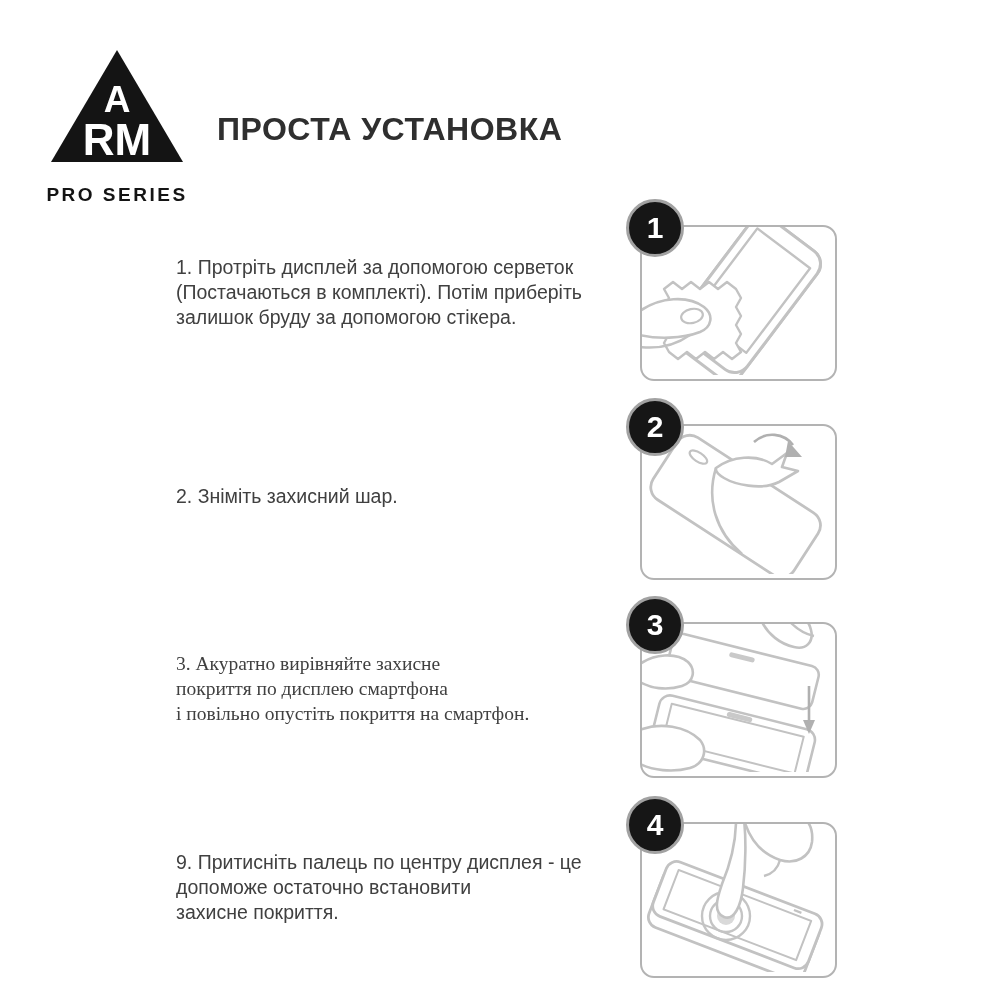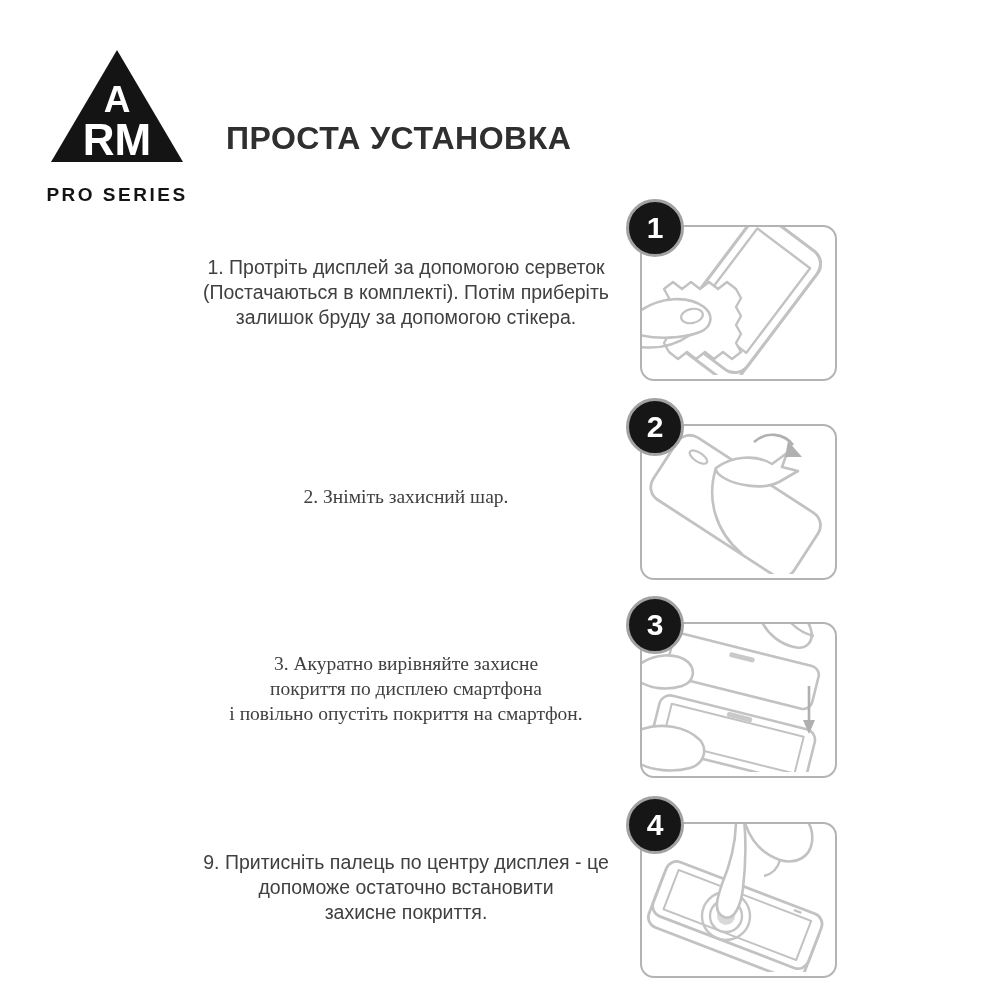--- a/index.html
+++ b/index.html
@@ -5,24 +5,24 @@
   html,body{margin:0;padding:0;}
   body{
     width:1000px;height:1000px;position:relative;background:#ffffff;
     font-family:"Liberation Sans","DejaVu Sans",sans-serif;overflow:hidden;
   }
   .logo{position:absolute;left:42px;top:48px;width:150px;text-align:center;}
   .logo-sub{margin-top:18px;font-size:19px;font-weight:700;letter-spacing:2.5px;color:#141414;white-space:nowrap;}
   .page-title{position:absolute;left:209px;top:103px;font-size:32px;font-weight:800;color:#2f2f2f;letter-spacing:0.5px;}
   .step-text{
     position:absolute;left:176px;width:460px;font-size:19.5px;line-height:25px;
-    color:#404040;white-space:pre-line;text-align:center;
+    color:#404040;white-space:pre-line;
   }
   #step-text-1{top:255px;}
-  #step-text-2{top:484px;font-family:Liberation Serif, serif;}
+  #step-text-2{top:484px;}
   #step-text-3{top:651px;font-family:Liberation Serif, serif;}
   #step-text-4{top:850px;}
   .card{
     position:absolute;left:640px;width:193px;height:152px;background:#fff;
     border:2px solid #b3b3b3;border-radius:14px;
   }
   #card-1{top:225px;} #card-2{top:424px;} #card-3{top:622px;} #card-4{top:822px;}
   .badge{
     position:absolute;left:-16px;top:-28px;width:52px;height:52px;border-radius:50%;
     background:#161616;border:3px solid #a2a2a2;color:#fff;
@@ -37,21 +37,21 @@
 
 <div class="logo">
   <svg width="150" height="118" viewBox="0 0 150 118">
     <polygon points="75,2 141,114 9,114" fill="#141414"></polygon>
     <text x="75" y="64" text-anchor="middle" font-family="Liberation Sans, DejaVu Sans, sans-serif" font-size="37" font-weight="800" fill="#ffffff">A</text>
     <text x="75" y="107" text-anchor="middle" font-family="Liberation Sans, DejaVu Sans, sans-serif" font-size="44" font-weight="800" fill="#ffffff">RM</text>
   </svg>
   <div class="logo-sub">PRO SERIES</div>
 </div>
 
-<h1 class="page-title" style="margin:17px;">ПРОСТА УСТАНОВКА</h1>
+<h1 class="page-title" style="margin:8px;">ПРОСТА УСТАНОВКА</h1>
 
 <div class="step-text" id="step-text-1">1. Протріть дисплей за допомогою серветок
 (Постачаються в комплекті). Потім приберіть
 залишок бруду за допомогою стікера.</div>
 <div class="step-text" id="step-text-2">2. Зніміть захисний шар.</div>
 <div class="step-text" id="step-text-3">3. Акуратно вирівняйте захисне
 покриття по дисплею смартфона
 і повільно опустіть покриття на смартфон.</div>
 <div class="step-text" id="step-text-4">9. Притисніть палець по центру дисплея - це
 допоможе остаточно встановити

